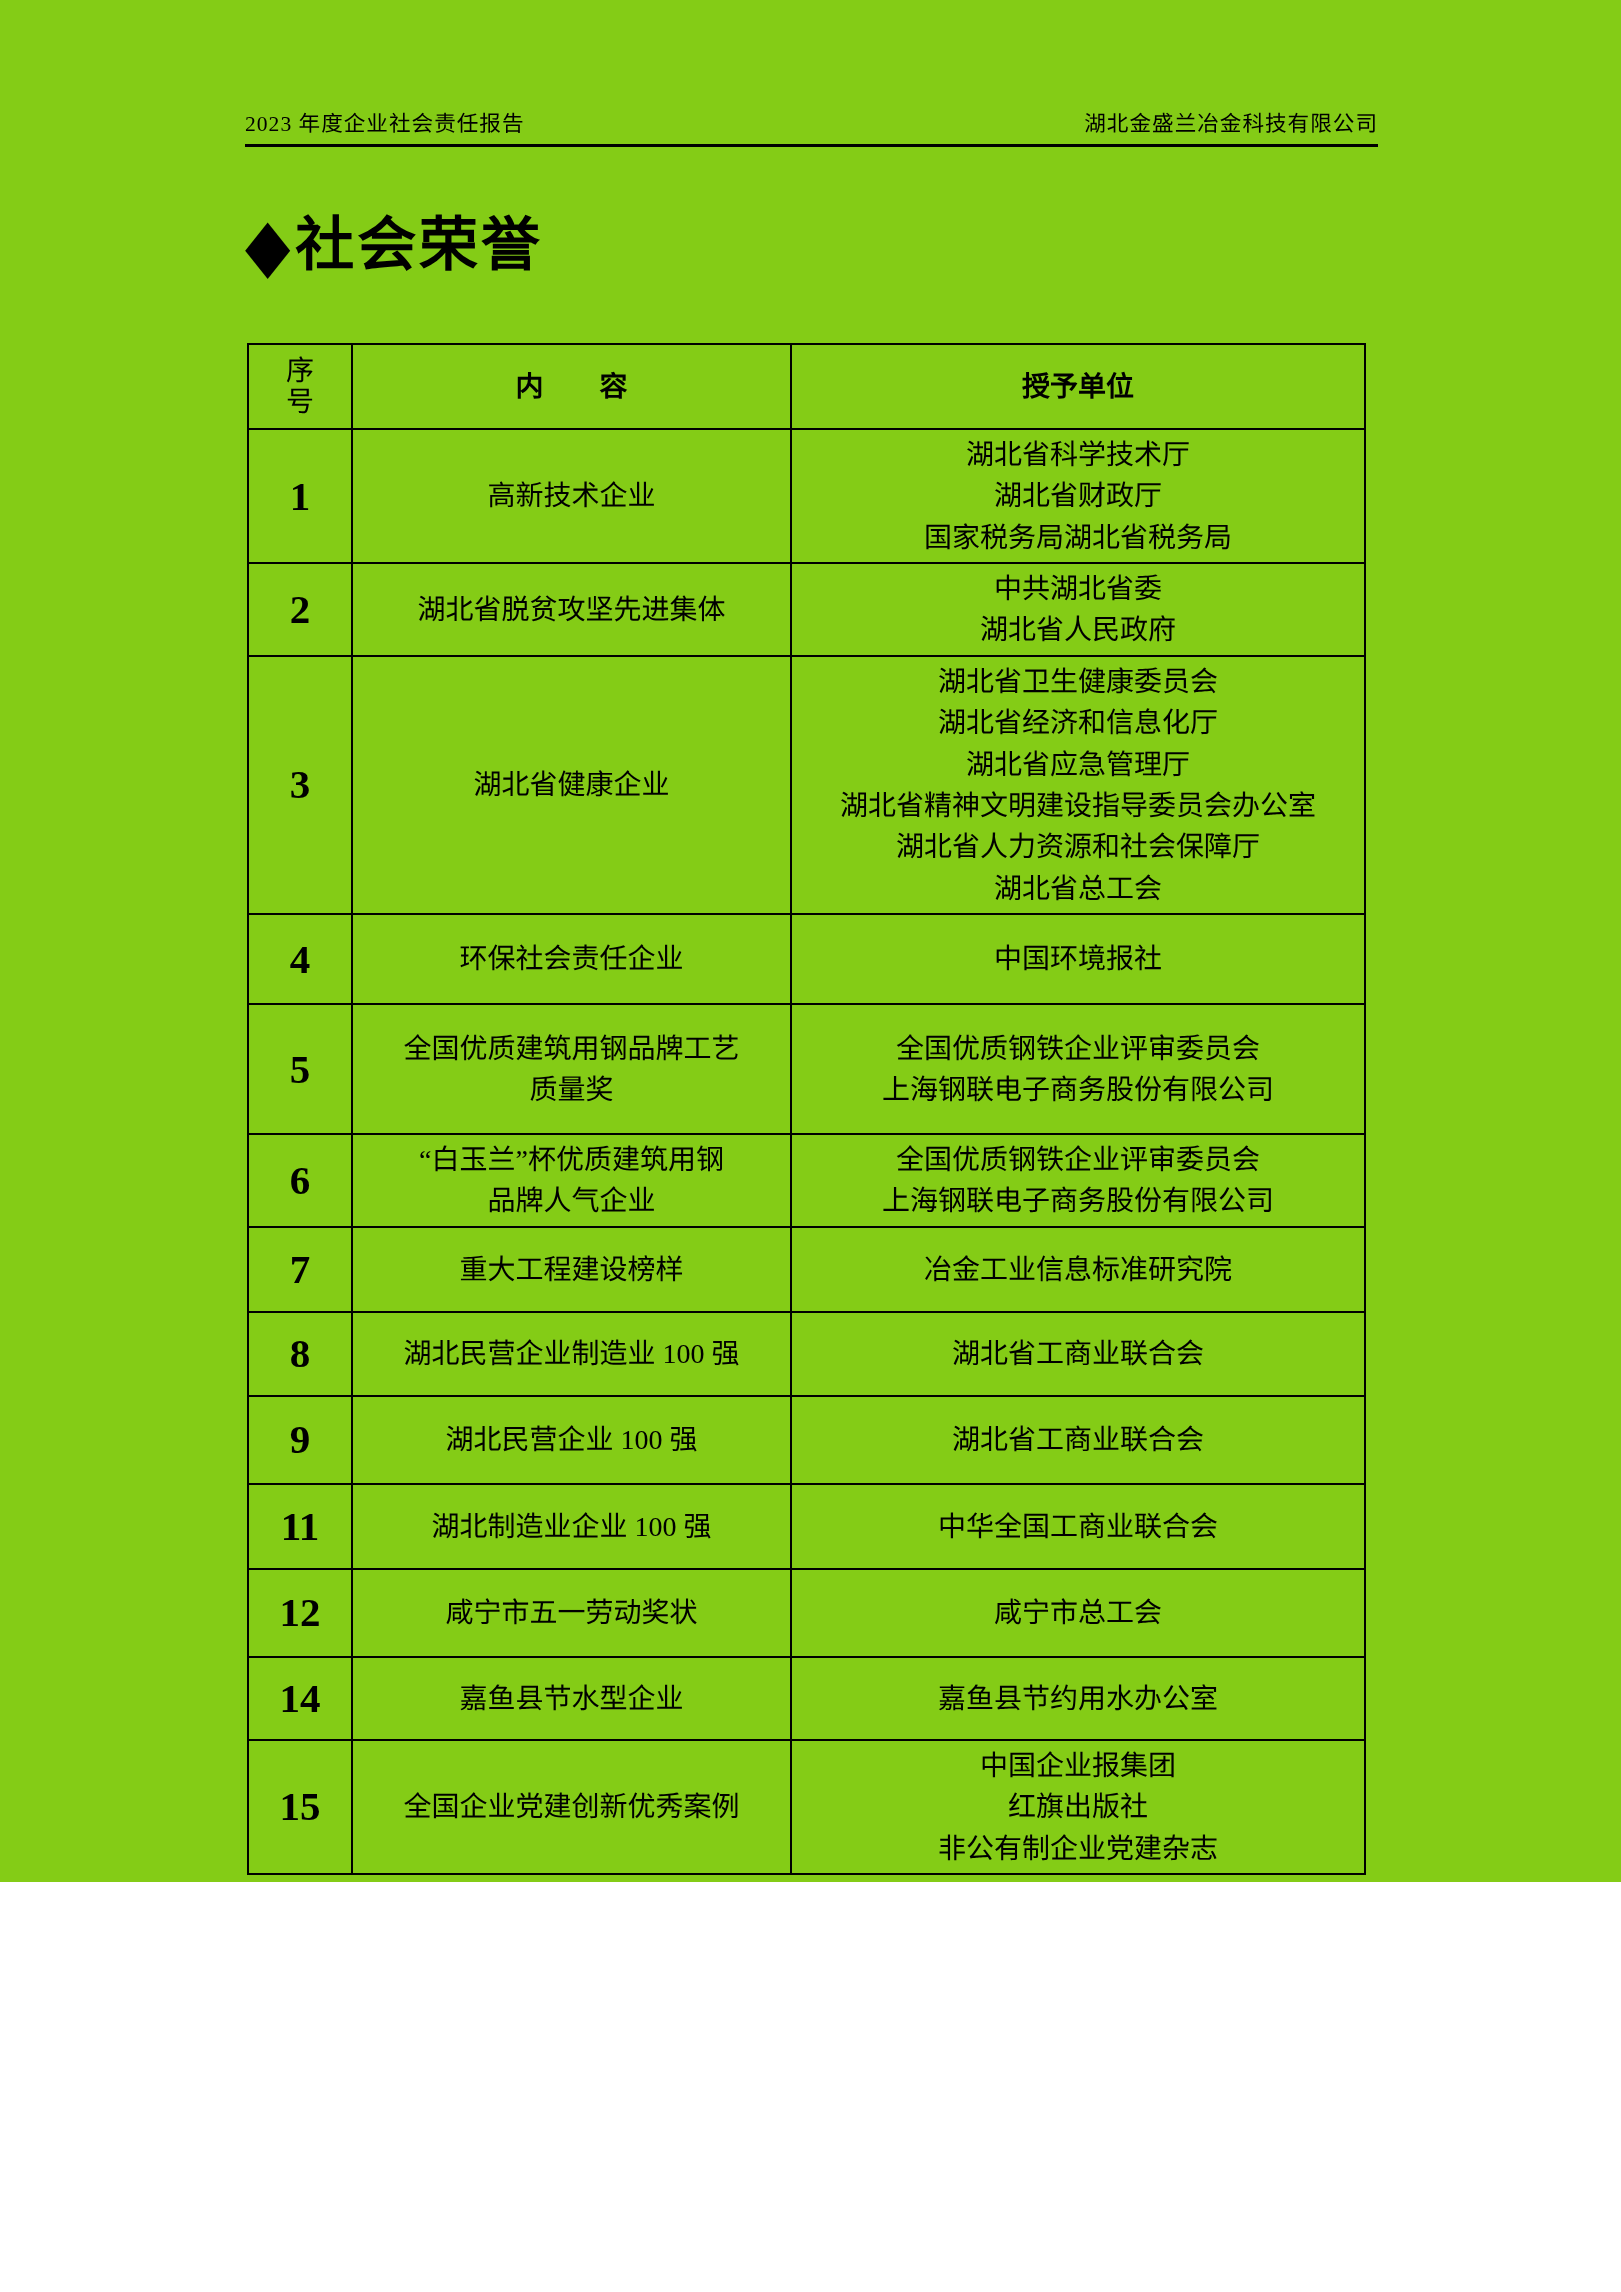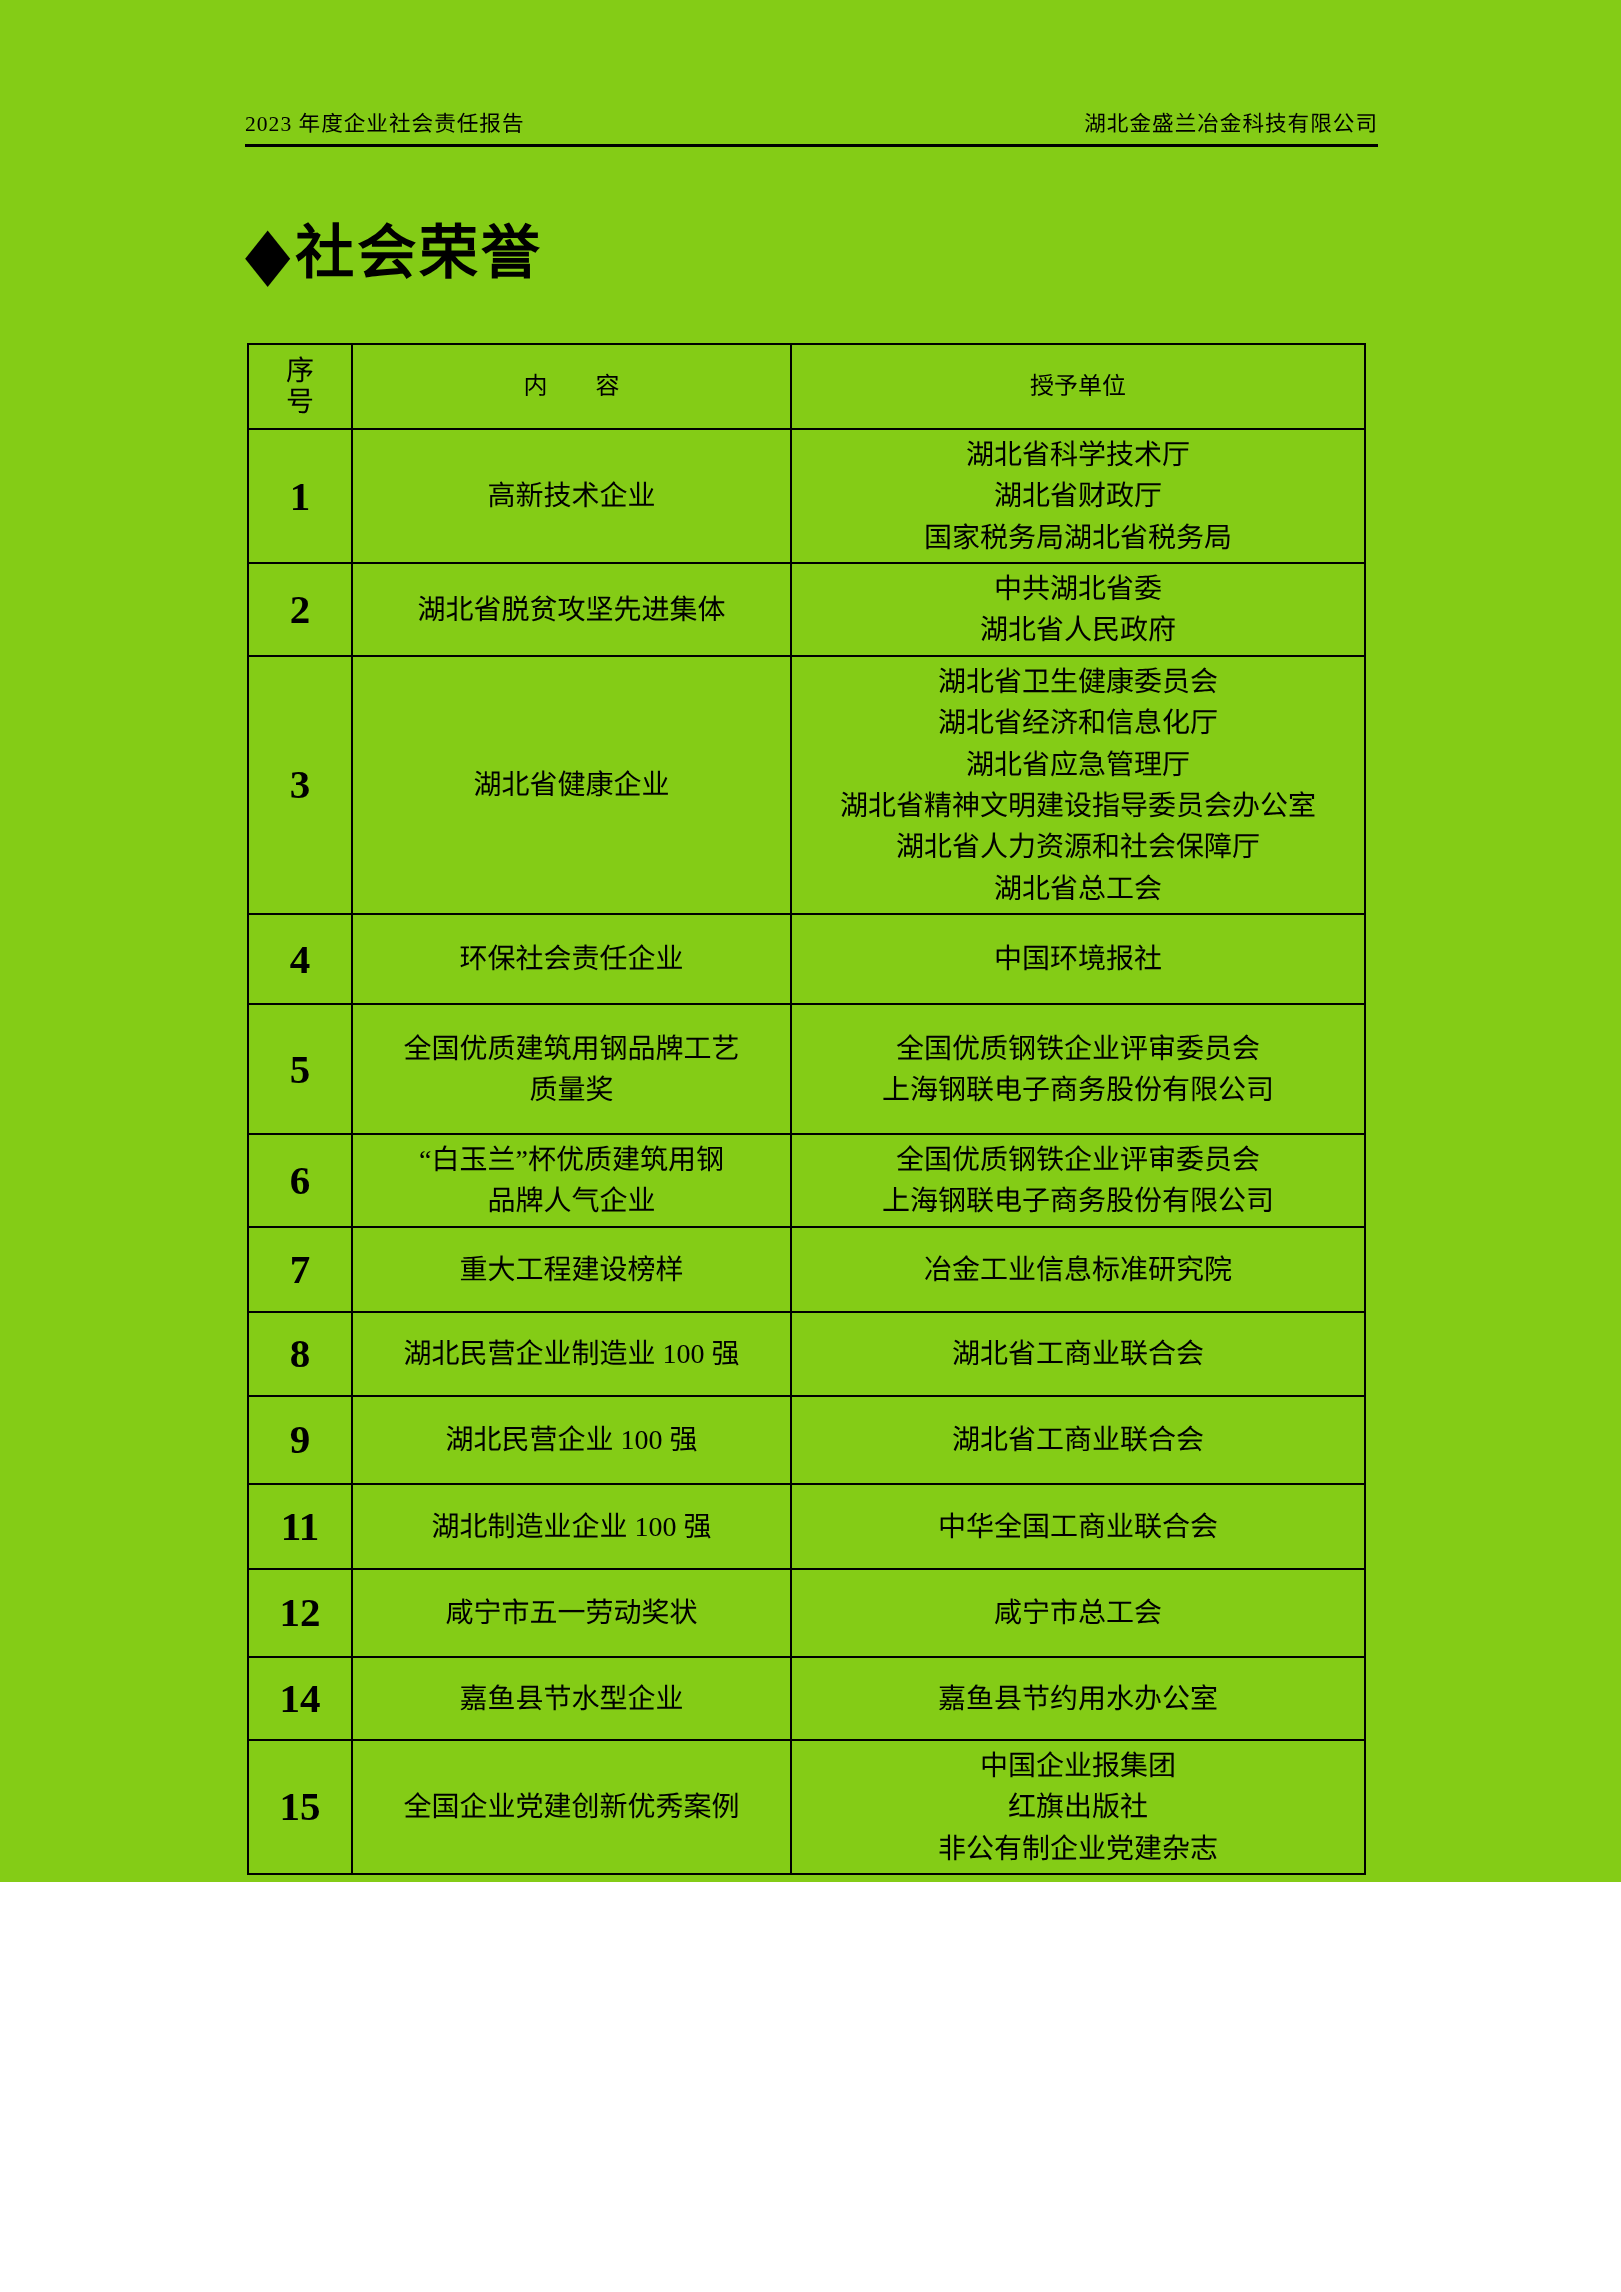--- a/index.html
+++ b/index.html
@@ -30,21 +30,21 @@
     padding-bottom: 5.9px;
     font-size: 21.6px;
     line-height: 1.3;
     letter-spacing: 1px;
   }
 
   
   .section-title {
     position: absolute;
     left: 245px;
-    top: 218px;
+    top: 210px;
     font-size: 59px;
     font-weight: bold;
     letter-spacing: 2.9px;
     line-height: 1.2;
     white-space: nowrap;
   }
   .section-title .diamond {
     display: inline-block;
     transform: scaleY(1.25);
     margin-right: 2px;
@@ -69,22 +69,22 @@
     padding: 3.9px 9.8px;
     overflow: hidden;
   }
   table.honors td.no-cell {
     font-weight: bold;
     font-size: 41px;
     line-height: 1.1;
     padding: 2px;
   }
   table.honors tr.head td {
-    font-weight: normal;
-    font-size: 24px;
+    font-weight: bold;
+    font-size: 28px;
   }
   table.honors tr.head td.no-cell {
     font-size: 28px;
     font-weight: normal;
   }
 
   
   .page-number {
     position: absolute;
     left: 245px;

